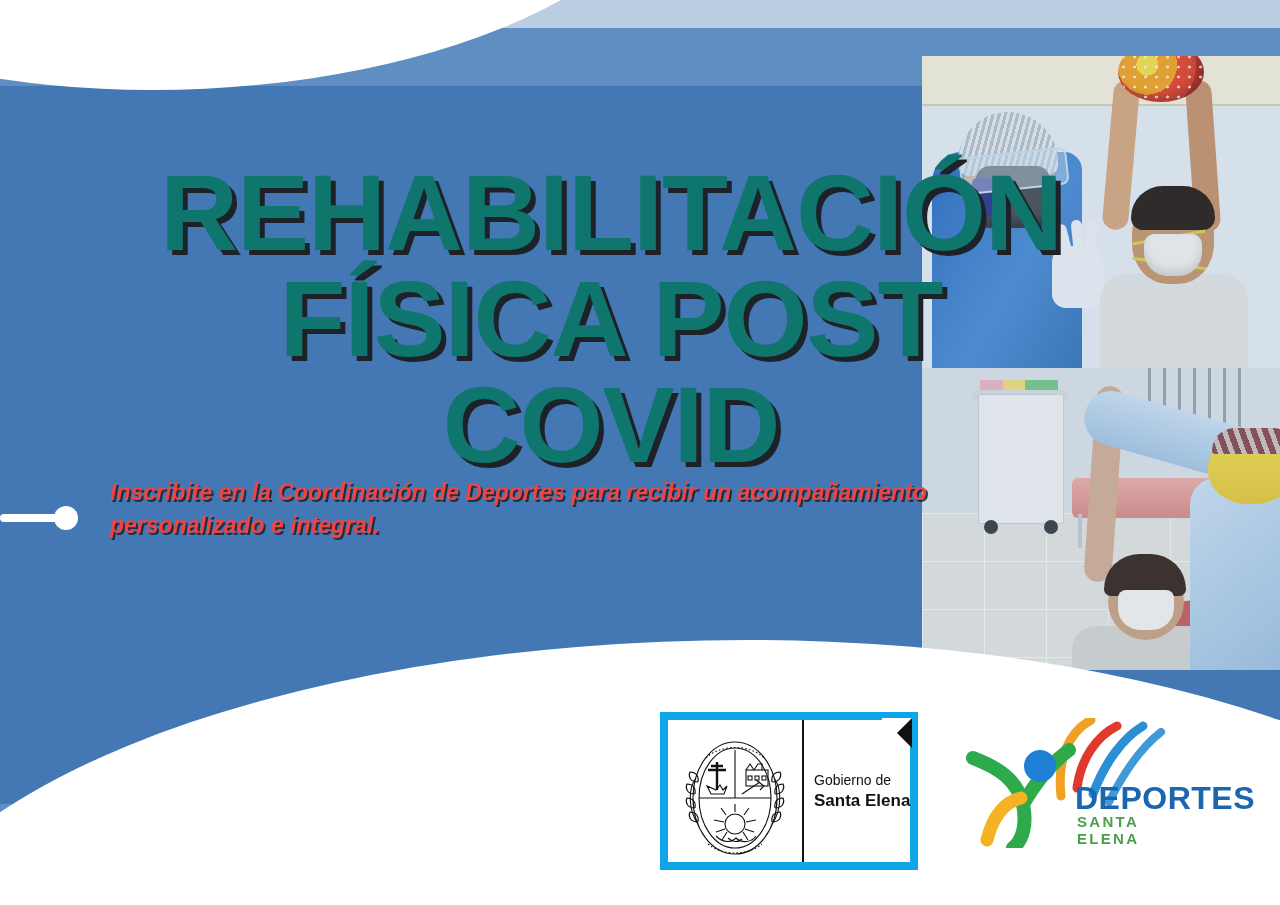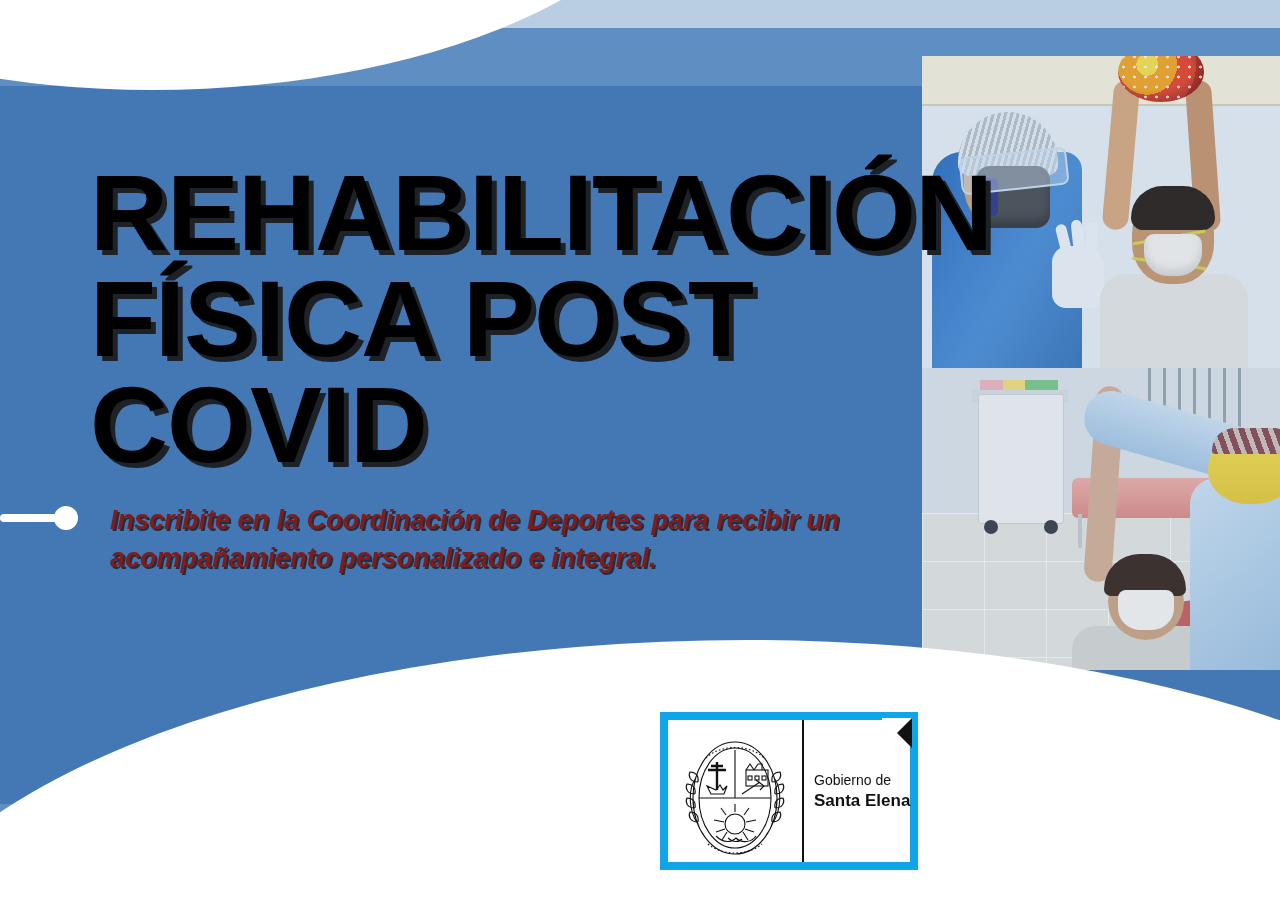--- a/index.html
+++ b/index.html
@@ -115,41 +115,41 @@
       background:linear-gradient(140deg,#cfe3f3,#9dc0e0);}
   .p2-hat{position:absolute;left:286px;top:64px;width:86px;height:72px;border-radius:50% 50% 46% 46%;
       background:linear-gradient(#f6e04d,#e8c93a);}
   .p2-hatband{position:absolute;left:290px;top:60px;width:84px;height:26px;border-radius:40px 40px 6px 6px;
       background:repeating-linear-gradient(70deg,#8d4a52 0 6px,#cfc3b8 6px 11px);}
 
   .photo-scrim{position:absolute;inset:0;background:rgba(80,120,170,.12);}
 
   
   .headline{
-    position:absolute;left:90px;top:160px;width:1010px;
+    position:absolute;left:106px;top:160px;width:1010px;
     font-weight:bold;
     font-size:108px;
     line-height:0.98;
     letter-spacing:-1px;
-    color:#000000;
+    color:#0f766e;
     text-shadow:5px 5px 0 #1d2229;
     font-stretch:condensed;
     white-space:pre-line;
+    text-align:center;
   }
 
   
   .bullet-line{position:absolute;left:0;top:514px;width:62px;height:8px;background:#ffffff;border-radius:4px;}
   .bullet-dot{position:absolute;left:54px;top:506px;width:24px;height:24px;border-radius:50%;background:#ffffff;}
   .subtitle{
     position:absolute;left:110px;top:476px;width:840px;
-    font-size:27px;line-height:1.42;
+    font-size:23px;line-height:1.42;
     font-style:italic;font-weight:bold;
-    color:#7f1d1d;
+    color:#ef4444;
     text-shadow:2px 2px 0 rgba(25,34,45,.85);
-    margin-top:25px;
   }
 
   
   .gob-logo{
     position:absolute;left:660px;top:712px;width:258px;height:158px;
     background:#ffffff;border:8px solid #0ea5e9;box-sizing:border-box;
   }
   .gob-fold{
     position:absolute;right:-2px;top:-2px;width:0;height:0;
     border-left:30px solid transparent;border-top:30px solid #111;
@@ -291,14 +291,32 @@
       <path d="M30 26 C44 12, 74 12, 88 26" stroke-dasharray="1.6 2.2"></path>
       <path d="M32 112 C46 124, 72 124, 86 112" stroke-dasharray="1.6 2.2"></path>
     </svg>
 
     <div class="gob-text">
       <div class="l1">Gobierno de</div>
       <div class="l2">Santa Elena</div>
     </div>
   </div>
 
+  <div class="dep-logo">
+    <svg width="230" height="130" viewBox="0 0 230 130">
+
+      <path d="M96 78 C92 40, 104 14, 126 2" stroke="#f0a023" stroke-width="9" fill="none" stroke-linecap="round"></path>
+      <path d="M112 70 C116 40, 132 18, 152 8" stroke="#e03a2f" stroke-width="9" fill="none" stroke-linecap="round"></path>
+      <path d="M128 76 C140 44, 158 20, 178 8" stroke="#2a8fd4" stroke-width="9" fill="none" stroke-linecap="round"></path>
+      <path d="M144 84 C160 52, 178 28, 196 14" stroke="#2a8fd4" stroke-width="8" fill="none" stroke-linecap="round" opacity="0.9"></path>
+
+      <path d="M8 40 C34 50, 52 62, 58 86 C62 106, 58 122, 48 130" stroke="#2faa4b" stroke-width="14" fill="none" stroke-linecap="round"></path>
+      <path d="M58 86 C72 62, 88 44, 104 32" stroke="#2faa4b" stroke-width="14" fill="none" stroke-linecap="round"></path>
+
+      <path d="M22 122 C28 98, 40 84, 56 80" stroke="#f5b324" stroke-width="13" fill="none" stroke-linecap="round"></path>
+
+      <circle cx="75" cy="48" r="16" fill="#1f7fd4"></circle>
+    </svg>
+    <div class="dep-word">DEPORTES</div>
+    <div class="dep-sub">SANTA ELENA</div>
+  </div>
 
 </div>
 
 </body></html>

